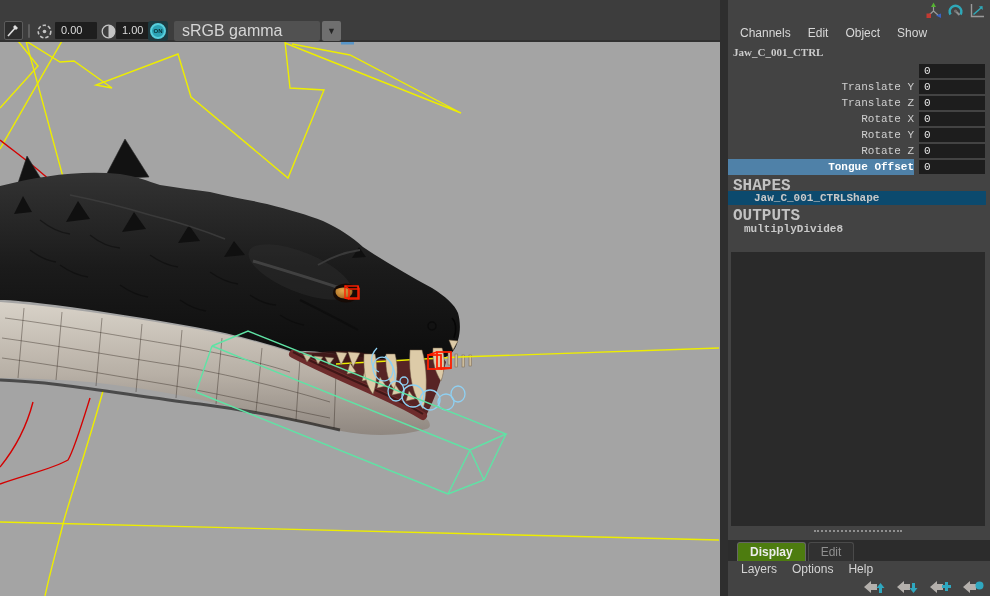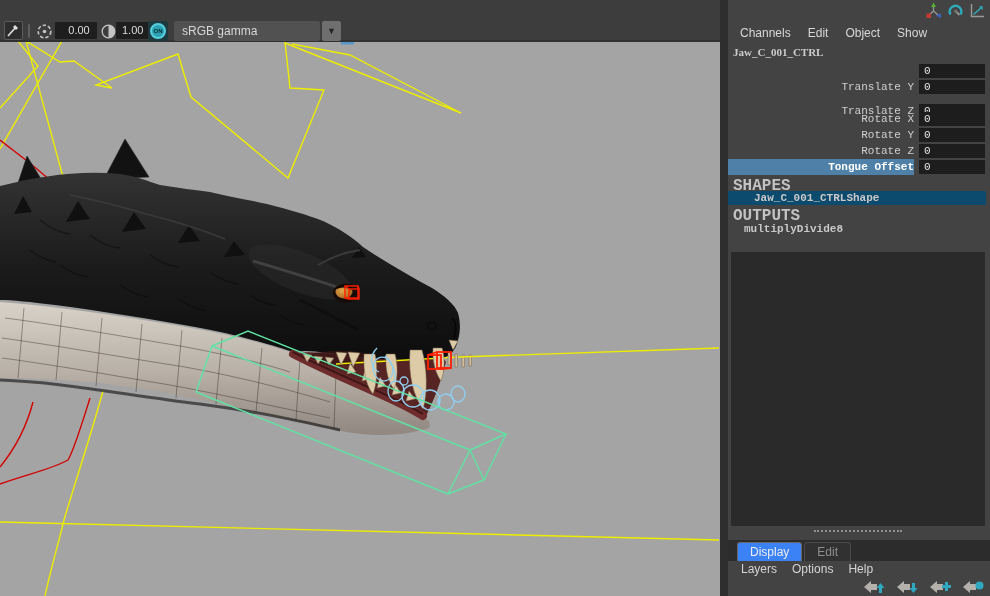--- a/index.html
+++ b/index.html
@@ -14,21 +14,21 @@
   .tb-sep{position:absolute;left:28px;top:24px;width:2px;height:14px;background:#5e5e5e;border-radius:1px;}
   .tb-ico{position:absolute;top:23px;width:17px;height:17px;}
   .tb-field{position:absolute;top:22px;width:42px;height:17px;background:#1e1e1e;color:#dcdcdc;
             font-size:11px;line-height:17px;padding-left:6px;box-sizing:border-box;border-radius:1px;}
   #on-btn{position:absolute;left:148px;top:21px;width:20px;height:20px;background:#1d3a40;
           border-radius:3px;display:flex;align-items:center;justify-content:center;}
   #on-circle{width:16px;height:16px;border-radius:50%;background:#2ba2b4;border:2px solid #58cfdd;
              box-sizing:border-box;color:#062e34;font-size:6px;font-weight:bold;
              display:flex;align-items:center;justify-content:center;}
   #cs-dropdown{position:absolute;left:174px;top:21px;width:146px;height:20px;background:#515151;
-               color:#d6d6d6;font-size:12px;line-height:20px;padding-left:8px;
+               color:#d6d6d6;font-size:16px;line-height:20px;padding-left:8px;
                box-sizing:border-box;border-radius:2px;}
   #cs-arrow{position:absolute;left:322px;top:21px;width:19px;height:20px;background:#6f6f6f;
             border-radius:2px;color:#242424;font-size:9px;text-align:center;line-height:20px;}
   #scene{position:absolute;left:0;top:42px;}
   
   #splitter{position:absolute;left:720px;top:0;width:8px;height:596px;background:#2e2e2e;}
   
   #panel{position:absolute;left:728px;top:0;width:262px;height:596px;background:#434343;}
   #panel-top-icons{position:absolute;right:4px;top:2px;display:flex;gap:5px;}
   #cb-menubar{position:absolute;left:12px;top:26px;display:flex;gap:17px;
@@ -49,21 +49,21 @@
              font-weight:bold;font-size:11px;line-height:14px;color:#c8c8c8;padding-left:26px;
              box-sizing:border-box;}
   .cb-subrow.dark{background:#0c4a6e;}
   #cb-empty{position:absolute;left:3px;top:252px;width:254px;height:274px;background:#2a2a2a;}
   #dotted-handle{position:absolute;left:86px;top:530px;width:88px;height:3px;
                  border-top:2px dotted #8f8f8f;}
   #tabbar{position:absolute;left:0;top:540px;width:262px;height:21px;background:#2c2c2c;
           display:flex;align-items:flex-end;padding-left:9px;box-sizing:border-box;gap:2px;}
   .tab{height:18px;line-height:18px;padding:0 12px;font-size:12px;border:1px solid #4a4a4a;
        border-bottom:none;border-radius:3px 3px 0 0;background:#313131;color:#8f8f8f;}
-  .tab.active{background:#3b82f6;border-color:#666;color:#ececec;}
+  .tab.active{background:#4d7c0f;border-color:#666;color:#ececec;font-weight:bold;}
   #panel-menu{position:absolute;left:13px;top:562px;display:flex;gap:15px;font-size:12px;color:#d4d4d4;align-items:flex-end;}
   #layer-btns{position:absolute;right:5px;top:579px;display:flex;gap:10px;}
   .layer-btn{width:23px;height:15px;}
 </style>
 </head>
 <body>
 
 <div id="app">
 
   <div id="viewport">
@@ -72,21 +72,21 @@
         <svg width="17" height="17">
           <path d="M3,14 L11,5" stroke="#e0e0e0" stroke-width="1.6" fill="none"></path>
           <path d="M10,3 l3,3 l-2,2 l-3,-3 z" fill="#e0e0e0"></path>
         </svg>
       </div>
       <div class="tb-sep"></div>
       <svg class="tb-ico" style="left:36px;">
         <circle cx="8.5" cy="8.5" r="6.3" fill="none" stroke="#c4c4c4" stroke-width="1.6" stroke-dasharray="3.4 2"></circle>
         <circle cx="8.5" cy="8.5" r="1.8" fill="#c4c4c4"></circle>
       </svg>
-      <div class="tb-field" style="left:55px;text-align:center;">0.00</div>
+      <div class="tb-field" style="left:55px;">0.00</div>
       <svg class="tb-ico" style="left:100px;">
         <circle cx="8.5" cy="8.5" r="6.3" fill="none" stroke="#c4c4c4" stroke-width="1.3"></circle>
         <path d="M8.5,2.2 A6.3,6.3 0 0 1 8.5,14.8 Z" fill="#c4c4c4"></path>
       </svg>
       <div class="tb-field" style="left:116px;">1.00</div>
       <div id="on-btn">
         <div id="on-circle">ON</div>
       </div>
       <div id="cs-dropdown">sRGB gamma</div>
       <div id="cs-arrow">▼</div>
@@ -286,21 +286,21 @@
       </div>
     <div id="cb-object-name">Jaw_C_001_CTRL</div>
     <div id="cb-rows">
         <div class="cb-row" style="top: 63px;">
           <div class="cb-value">0</div>
         </div>
         <div class="cb-row" style="top: 79px;">
           <div class="cb-label">Translate Y</div>
           <div class="cb-value">0</div>
         </div>
-        <div class="cb-row" style="top: 95px; margin-top: 8px;">
+        <div class="cb-row" style="top: 95px;">
           <div class="cb-label">Translate Z</div>
           <div class="cb-value">0</div>
         </div>
         <div class="cb-row" style="top: 111px;">
           <div class="cb-label">Rotate X</div>
           <div class="cb-value">0</div>
         </div>
         <div class="cb-row" style="top: 127px;">
           <div class="cb-label">Rotate Y</div>
           <div class="cb-value">0</div>

